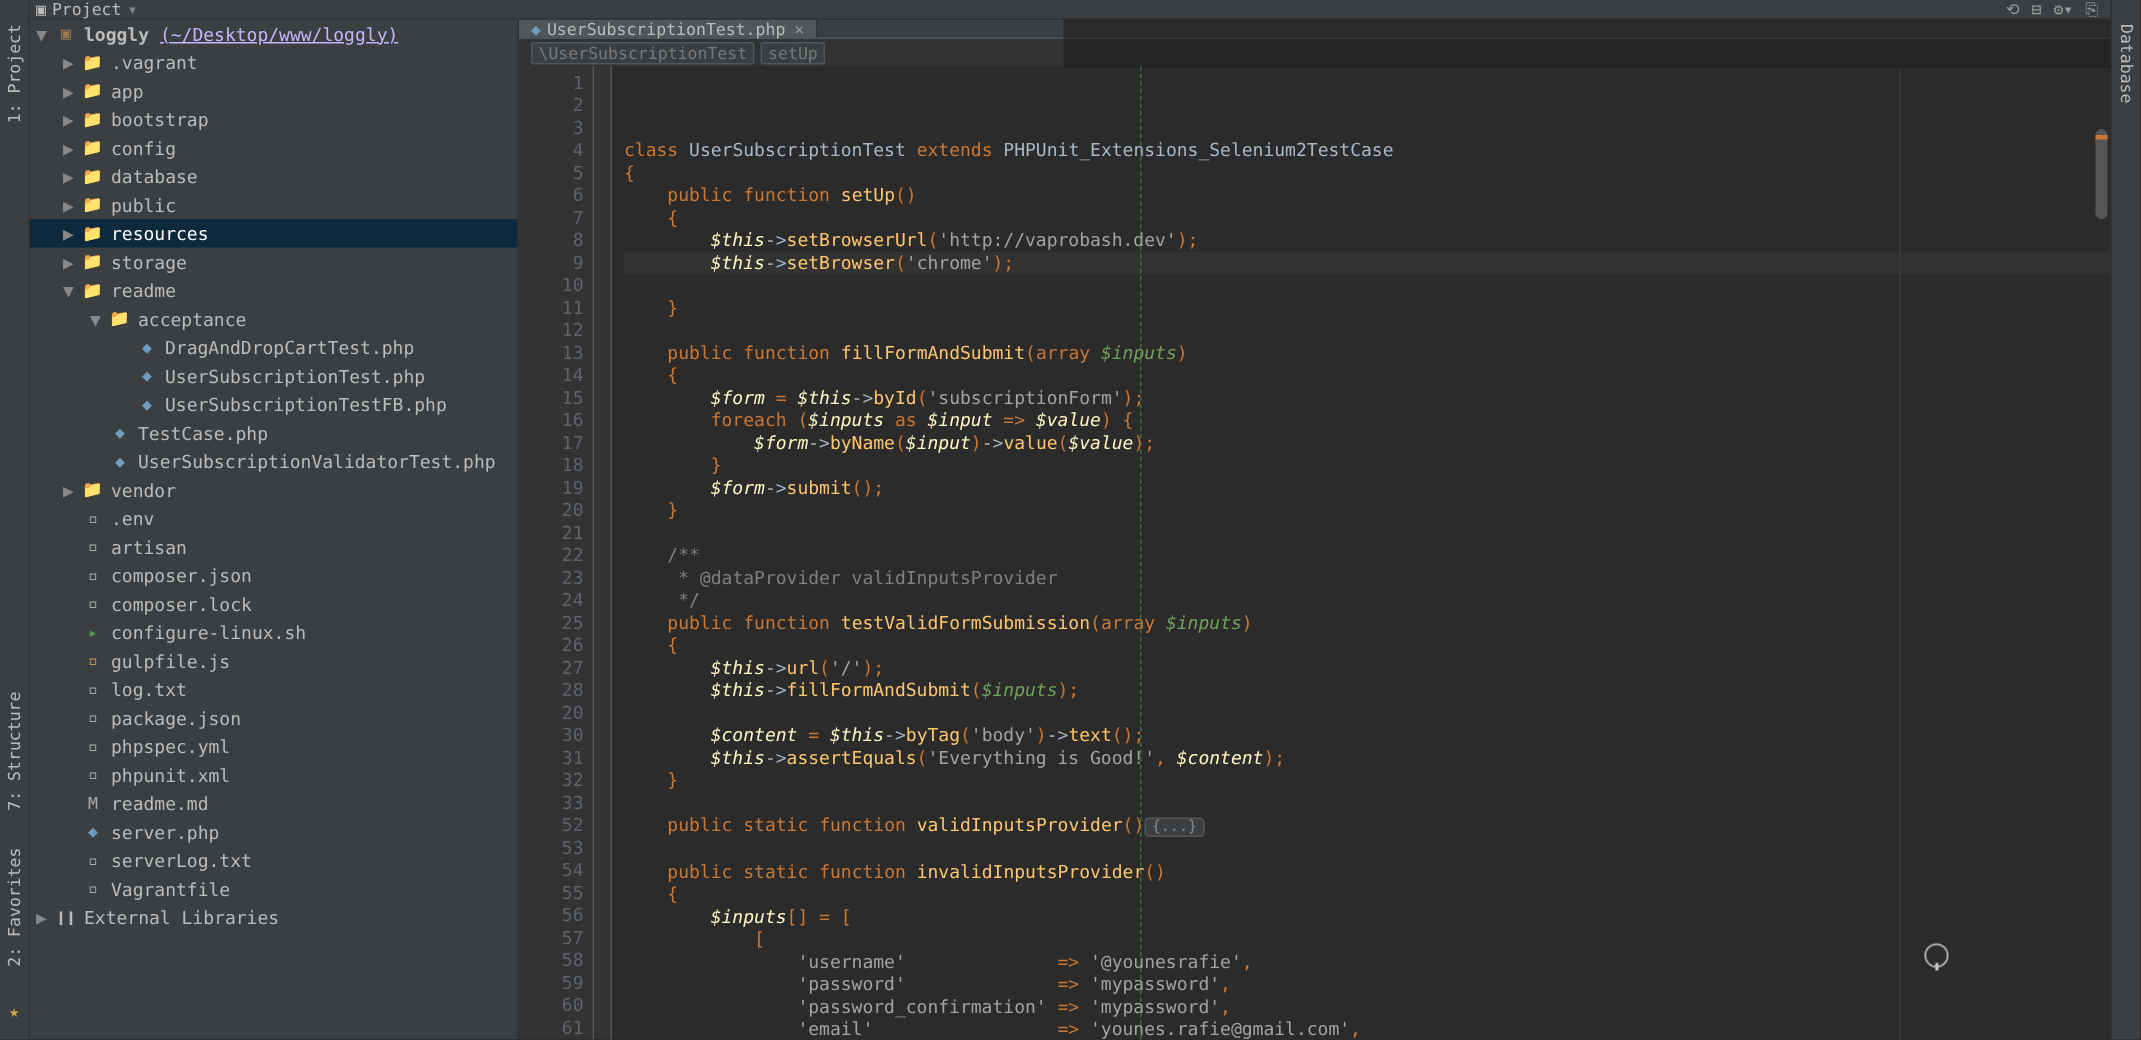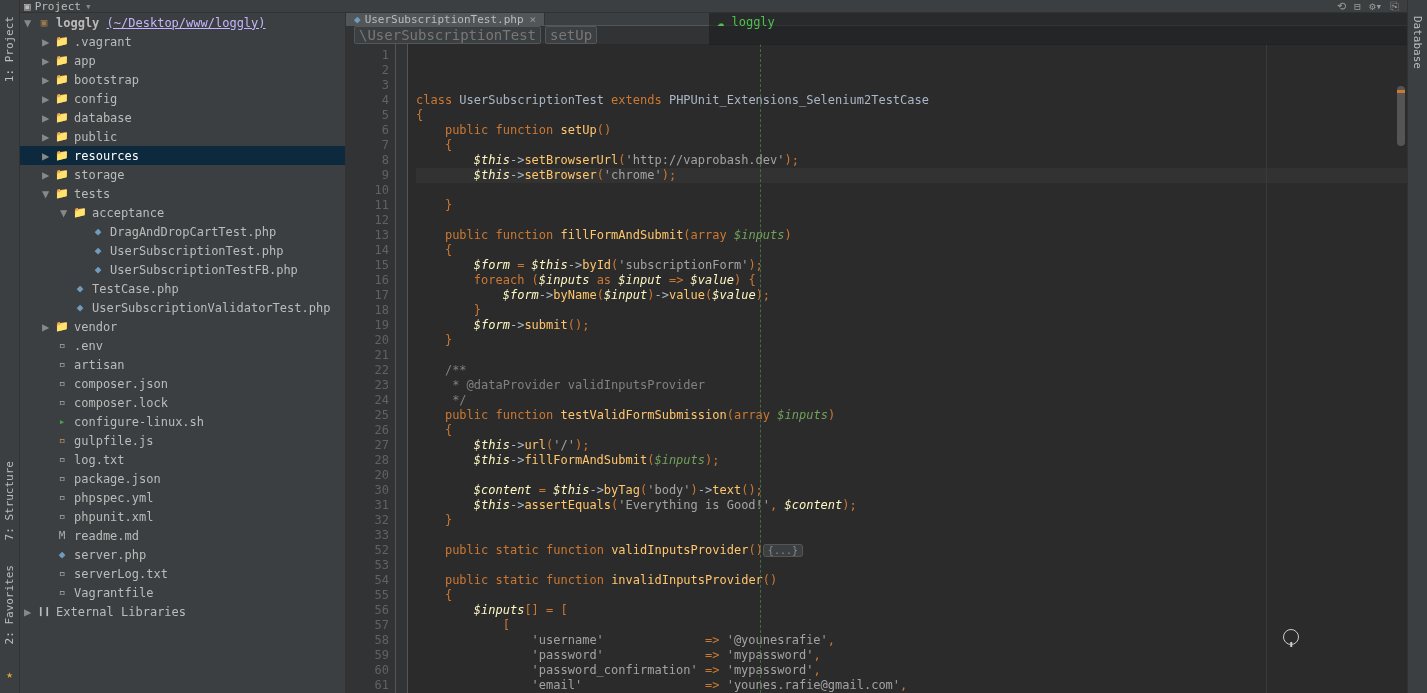--- a/index.html
+++ b/index.html
@@ -39,21 +39,21 @@
 .file-txt { color:#aaaaaa; }
 .file-js { color:#c09553; }
 .file-json { color:#aaaaaa; }
 .file-md { color:#aaaaaa; }
 
 
 .editor-wrap { flex:1; display:flex; flex-direction:column; background:#2b2b2b; position:relative; }
 .tabbar { height:13px; background:#3c3f41; display:flex; align-items:center; border-bottom:1px solid #515658; font-size:11px; }
 .tab { height:100%; display:flex; align-items:center; padding:0 8px; background:#515658; color:#bbbbbb; border-right:1px solid #323232; }
 .tab .close { margin-left:6px; color:#999; cursor:pointer; }
-.breadcrumb { height:18px; background:#313335; display:flex; align-items:center; padding:0 8px; font-size:14px; color:#787878; gap:4px; }
+.breadcrumb { height:18px; background:#313335; display:flex; align-items:center; padding:0 8px; font-size:11px; color:#787878; gap:4px; }
 .breadcrumb .crumb { background:#3c3f41; padding:0 4px; border:1px solid #515658; border-radius:2px; }
 
 
 .term-overlay { position:absolute; top:0; left:363px; right:0; height:32px; background:rgba(26,26,26,0.55); color:#ddd; font-family:Menlo,monospace; font-size:12px; padding:2px 8px; pointer-events:none; z-index:5; }
 .term-overlay .l1 { color:#4ec24e; }
 .term-overlay .l1 .cloud { color:#4ec24e; }
 .term-overlay .l2 { color:#d0d0d0; }
 .term-overlay .tri { color:#d0d0d0; }
 
 .code-scroll { flex:1; display:flex; overflow:auto; position:relative; }
@@ -155,21 +155,21 @@
               <span class="name">resources</span>
             </div>
             <div class="row" style="padding-left: 22px;">
               <span class="chev">▶</span>
               <span class="icon folder-icon">📁</span>
               <span class="name">storage</span>
             </div>
             <div class="row" style="padding-left: 22px;">
               <span class="chev">▼</span>
               <span class="icon folder-icon">📁</span>
-              <span class="name">tests</span>
+              <span class="name">readme</span>
             </div>
             <div class="row" style="padding-left: 40px;">
               <span class="chev">▼</span>
               <span class="icon folder-icon">📁</span>
               <span class="name">acceptance</span>
             </div>
             <div class="row" style="padding-left: 58px;">
               <span class="chev"></span>
               <span class="icon file-php">◆</span>
               <span class="name">DragAndDropCartTest.php</span>
@@ -284,21 +284,20 @@
             <span>UserSubscriptionTest.php</span>
             <span class="close">×</span>
           </div>
         </div>
         <div class="breadcrumb">
           <span class="crumb">\UserSubscriptionTest</span>
           <span class="crumb">setUp</span>
         </div>
 
         <div class="term-overlay">
-          <div class="l1"><span class="cloud">☁ </span><span>loggly</span></div>
         </div>
 
         <div class="code-scroll">
           <div class="gutter" id="gutter">
               <div>1</div>
               <div>2</div>
               <div>3</div>
               <div>4</div>
               <div>5</div>
               <div>6</div>

